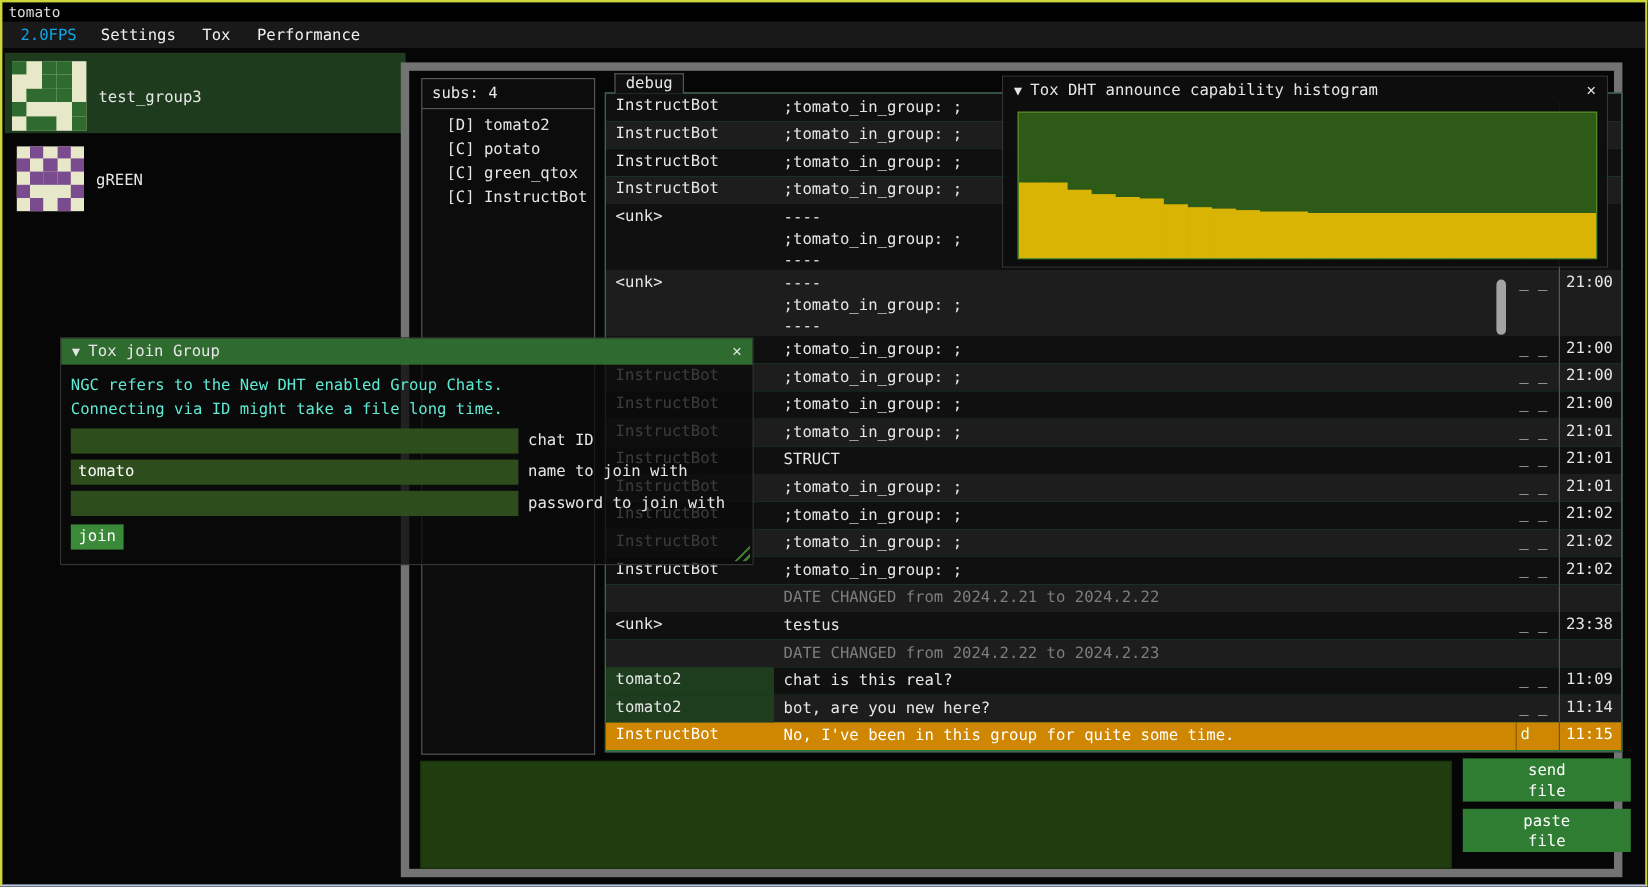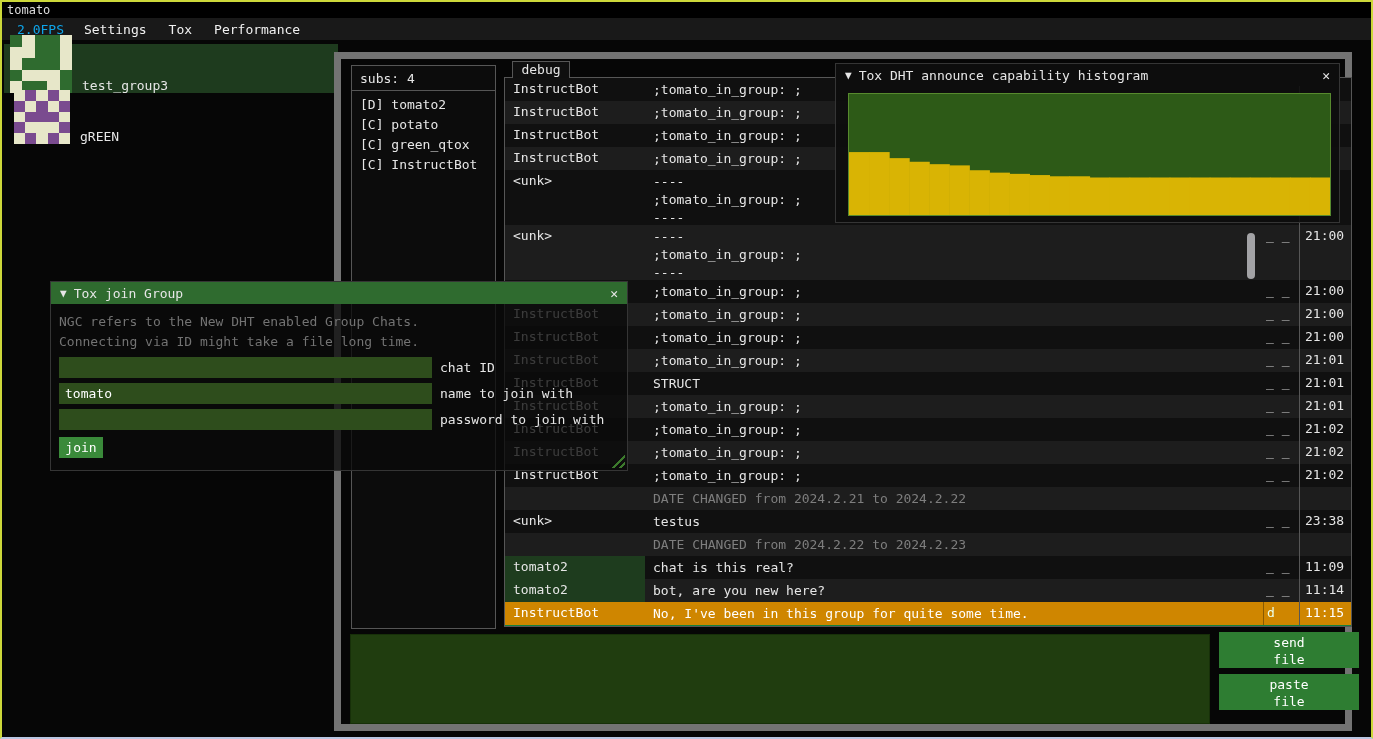--- a/index.html
+++ b/index.html
@@ -13,34 +13,34 @@
     overflow:hidden;
   }
   .frame { position:absolute; inset:0; border:2px solid #ccd83a; border-bottom-color:#b9c6e2; pointer-events:none; z-index:50; }
   .titlebar { position:absolute; left:2px; top:2px; right:2px; height:16px; background:#000; font-size:12px; line-height:16px; padding-left:5px; color:#dcdcdc; }
   .menubar { position:absolute; left:2px; top:18px; right:2px; height:22px; background:#191919; display:flex; align-items:center; padding-left:6px; }
   .menu-fps { padding:2px 9px; color:#0ea5e9; }
   .menu-item { padding:2px 11px; color:#f0f0f0; cursor:default; }
 
   
   .group-list { position:absolute; left:4px; top:44px; width:334px; }
-  .group-row { display:flex; align-items:flex-end; height:49px; margin-bottom:2px; padding:4px 0 0 6px; }
+  .group-row { display:flex; align-items:center; height:67px; margin-bottom:2px; padding:4px 0 0 6px; }
   .group-row.selected { background:#1e3b1e; }
   .avatar { width:62px; height:58px; display:grid; grid-template-columns:repeat(5,1fr); grid-template-rows:repeat(5,1fr); flex:none; }
   .group-row:nth-child(2) .avatar { width:56px; height:54px; margin-left:4px; }
   .group-name { margin-left:10px; margin-top:4px; }
 
   
   .main-outer { position:absolute; left:334px; top:52px; width:1018px; height:679px; border:7px solid #737373; }
 
   .subs-panel { position:absolute; left:10px; top:6px; width:145px; height:564px; border:1px solid #565656; background:#0c0c0c; }
   .subs-header { padding:5px 8px 4px 8px; }
   .subs-sep { border-top:1px solid #565656; }
   .subs-list { padding-top:4px; }
-  .subs-member { padding:0 0 0 8px; line-height:20px; white-space:pre; }
+  .subs-member { padding:0 0 0 8px; line-height:20px; white-space:pre;margin-left:12px; }
 
   .debug-tab { position:absolute; left:171px; top:2px; width:58px; height:17px; border:1px solid #565656; border-bottom:none; background:#0f0f0f; z-index:3; text-align:center; line-height:16px; }
 
   .chat-panel { position:absolute; left:163px; top:18px; width:848px; height:550px; border:1px solid #565656; background:#15803d; overflow:hidden; }
   .chat-row { display:flex; height:23px; width:100%; }
   .chat-row.multi { height:55px; }
   .chat-row.odd  { background:#101010; }
   .chat-row.even { background:#1d1d1d; }
   .chat-row.highlight { background:#cf8600; }
   .cell-name   { flex:none; width:140px; padding:3px 0 0 8px; overflow:hidden; white-space:pre; }
@@ -61,21 +61,21 @@
   
   .float-win { position:absolute; border:1px solid #353535; }
   .win-titlebar { height:22px; display:flex; align-items:center; padding:0 9px; gap:7px; }
   .win-title { flex:1; white-space:pre; }
   .win-collapse { font-size:11px; }
   .win-close { margin-left:auto; font-size:13px; color:#e8e8e8; cursor:default; }
 
   .join-win { left:50px; top:281px; width:578px; height:190px; z-index:10; }
   .join-win .win-titlebar { background:#2f6b2f; }
   .join-body { position:absolute; left:0; right:0; top:22px; bottom:0; background:rgba(10,10,10,0.78); padding:8px; }
-  .join-info { color:#737373; line-height:20px; white-space:pre; }
+  .join-info { color:#5eead4; line-height:20px; white-space:pre; }
   .join-field { display:flex; height:21px; margin-top:5px; }
   .join-field:first-of-type { margin-top:7px; }
   .join-input { width:373px; height:21px; background:#2e4d1c; border:none; color:#fff; font-family:inherit; font-size:13px; padding:0 6px; flex:none; }
   .join-label { margin-left:8px; line-height:21px; white-space:pre; }
   .join-btn { margin-top:7px; width:44px; height:21px; background:#3a8a3a; border:none; color:#fff; font-family:inherit; font-size:13px; cursor:default; }
   .resize-grip { position:absolute; right:2px; bottom:2px; width:16px; height:16px;
     background:repeating-linear-gradient(135deg, transparent 0 3px, #3c7a2c 3px 5px);
     clip-path:polygon(100% 0, 100% 100%, 0 100%); }
 
   .hist-win { left:835px; top:63px; width:505px; height:160px; z-index:9; }

